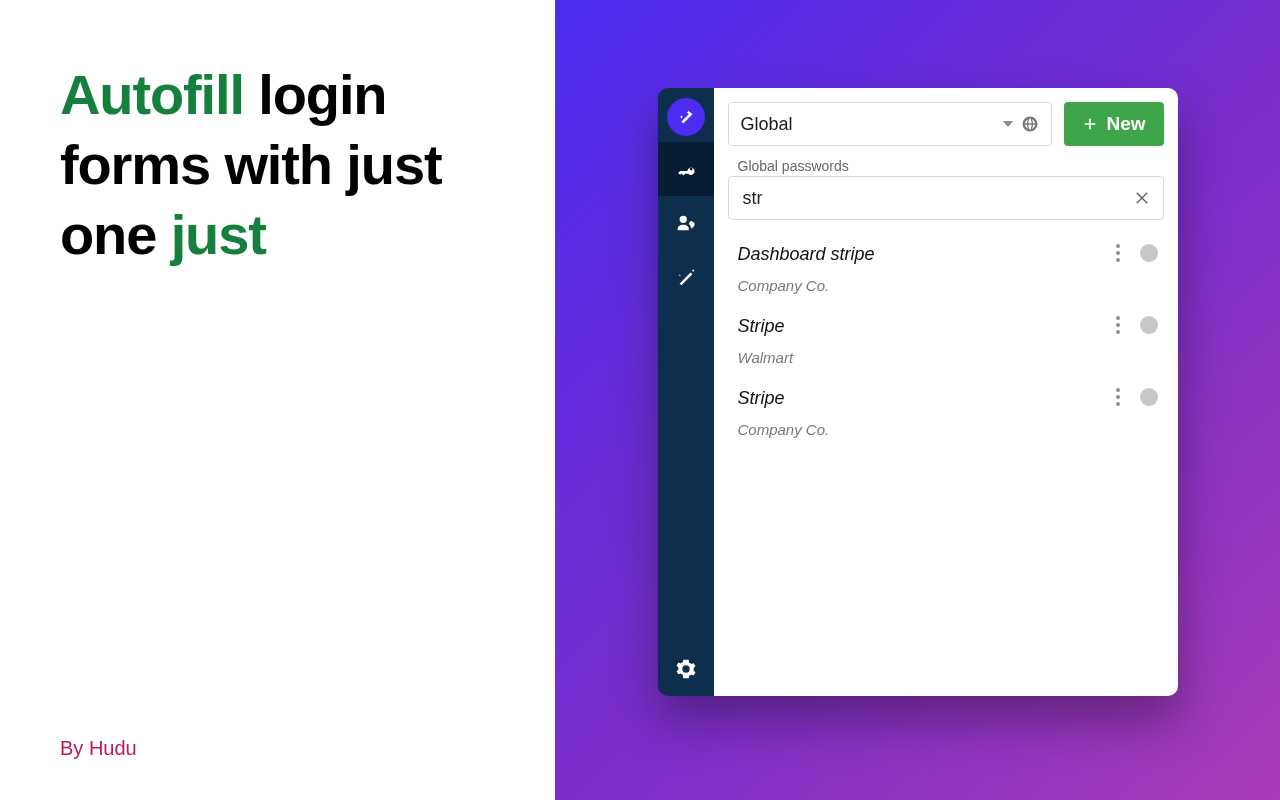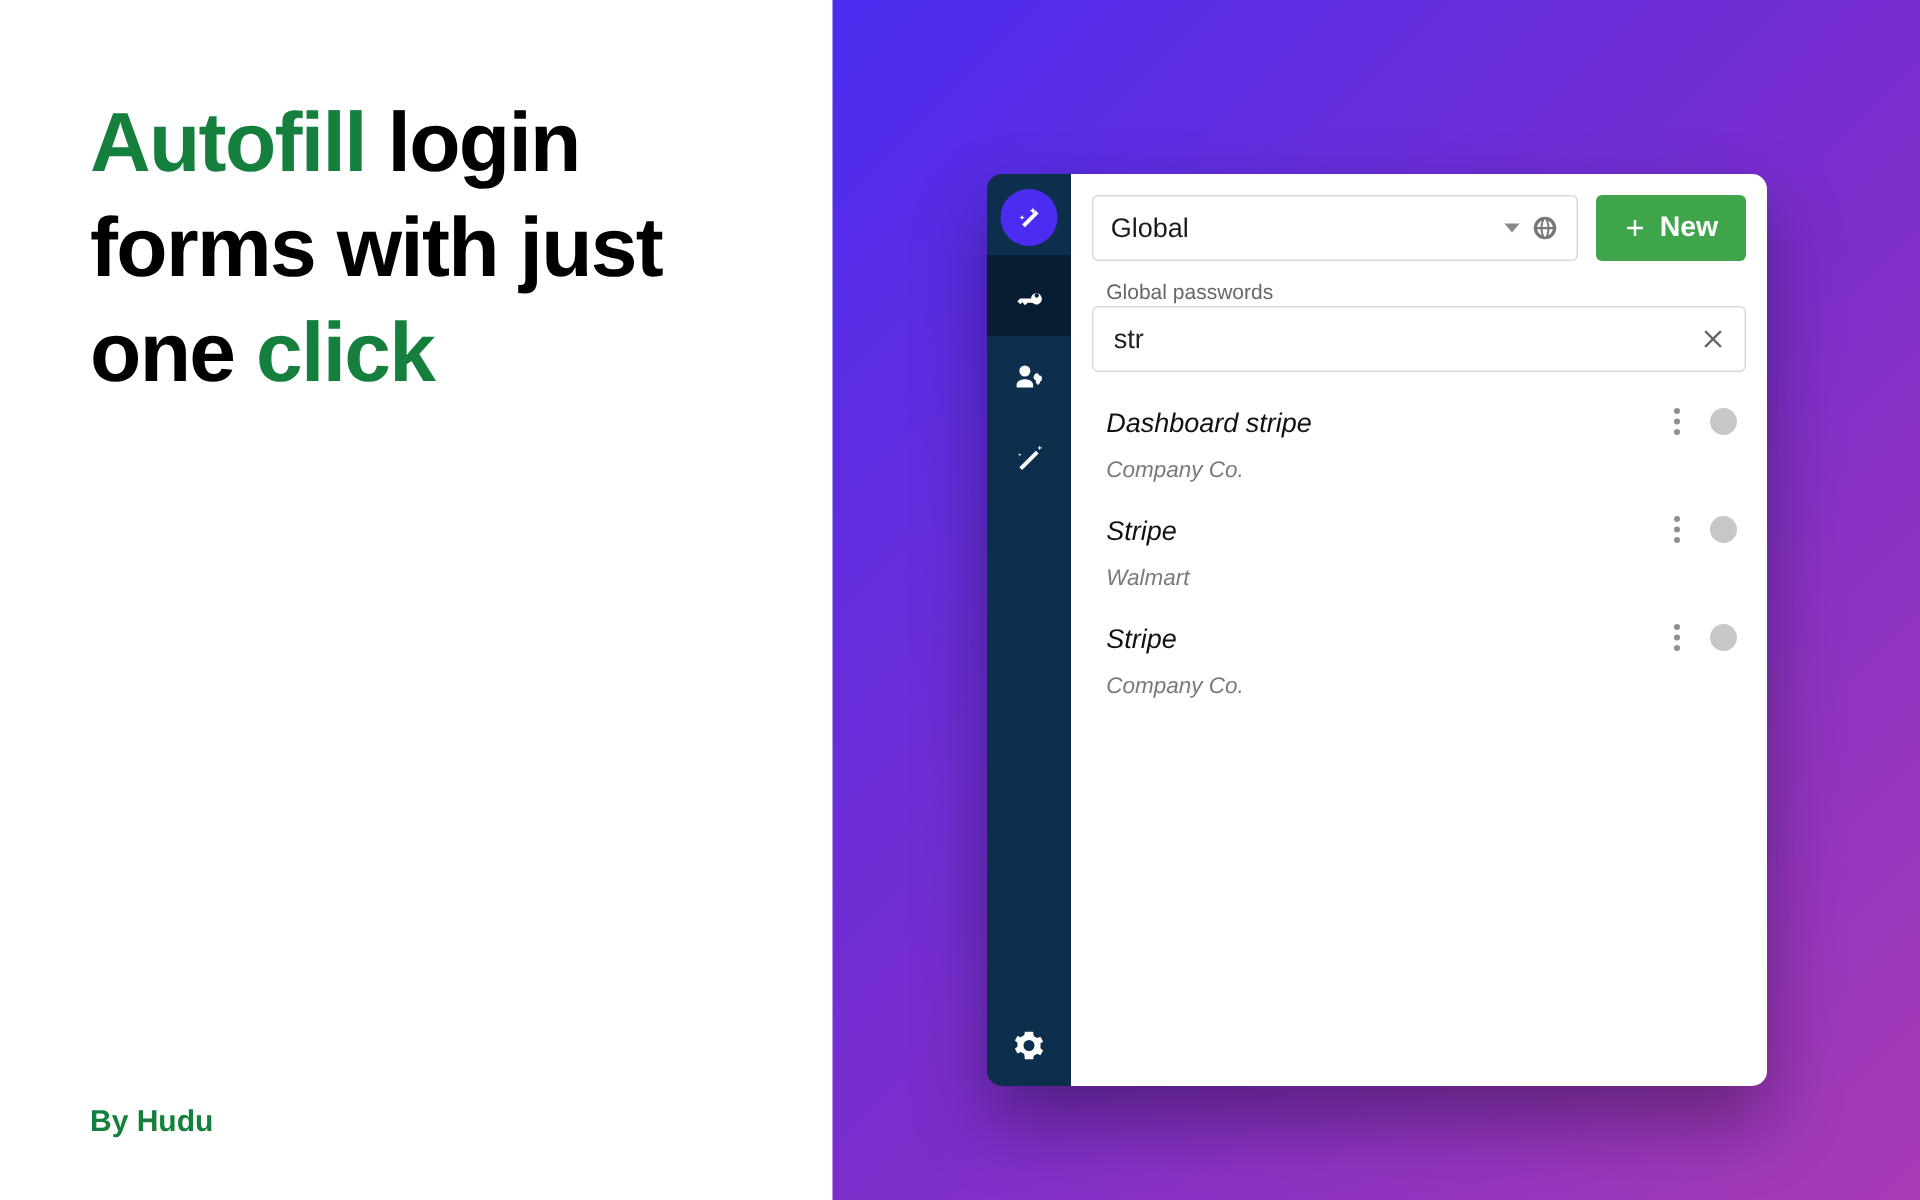--- a/index.html
+++ b/index.html
@@ -1,21 +1,21 @@
 <!DOCTYPE html>
 <html><head>
 <meta charset="utf-8">
 <style>
 * { margin: 0; padding: 0; box-sizing: border-box; }
 body { font-family: -apple-system, BlinkMacSystemFont, "Segoe UI", Helvetica, Arial, sans-serif; width: 1280px; height: 800px; display: flex; overflow: hidden; }
 .left-panel { width: 555px; height: 100%; background: #fff; padding: 60px 60px 40px 60px; display: flex; flex-direction: column; justify-content: space-between; }
 .headline { font-size: 56px; font-weight: 700; line-height: 1.25; letter-spacing: -0.02em; color: #000; }
 .accent { color: #15803d; }
-.byline { font-size: 20px; color: #15803d; font-weight: 700; }
-.right-panel { flex: 1; height: 100%; background: linear-gradient(135deg, #4b2cf0 0%, #7d2eca 55%, #a83bb5 100%); display: flex; align-items: flex-start; justify-content: center; padding-top: 116px; }
+.byline { font-size: 20px; color: #be185d; font-weight: 400; }
+.right-panel { flex: 1; height: 100%; background: linear-gradient(135deg, #4b2cf0 0%, #7d2eca 55%, #a83bb5 100%); display: flex; align-items: flex-start; justify-content: center; padding-top: 88px; }
 .app-window { width: 520px; height: 608px; border-radius: 10px; overflow: hidden; display: flex; box-shadow: 0 24px 48px rgba(0,0,0,0.35); }
 .sidebar { width: 56px; background: #0d2e4d; display: flex; flex-direction: column; align-items: center; padding-top: 2px; }
 .sidebar-item { width: 56px; height: 54px; display: flex; align-items: center; justify-content: center; cursor: pointer; }
 .sidebar-item.logo { background: #4b2cf0; border-radius: 50%; width: 38px; height: 38px; margin: 8px 0 6px 0; display:flex; align-items:center; justify-content:center; }
 .sidebar-item.active { background: #081d33; }
 .sidebar-spacer { flex: 1; }
 .sidebar svg { fill: #fff; width: 22px; height: 22px; }
 .main-pane { flex: 1; background: #fff; display: flex; flex-direction: column; padding: 14px 14px 14px 14px; }
 .top-row { display: flex; gap: 12px; margin-bottom: 8px; }
 .scope-select { flex: 1; height: 44px; border: 1px solid #d5d9dd; border-radius: 4px; display: flex; align-items: center; padding: 0 12px; font-size: 18px; color: #1a1a1a; cursor: pointer; gap: 8px; }
@@ -36,21 +36,21 @@
 .result-sub { font-size: 15px; color:#7a7a7a; margin-top:12px; }
 .kebab { width:24px; display:flex; flex-direction:column; align-items:center; gap:3px; cursor:pointer; }
 .kebab span { width:4px; height:4px; border-radius:50%; background:#8f8f8f; }
 .dot { width:18px; height:18px; border-radius:50%; background:#c7c7c7; cursor:pointer; }
 </style>
 </head>
 <body>
 
 <div class="left-panel">
   <h1 class="headline">
-    <span class="accent">Autofill</span><span> login forms with just one </span><span class="accent">click</span>
+    <span class="accent">Autofill</span><span> login forms with just one </span><span class="accent">just</span>
   </h1>
   <div class="byline">By Hudu</div>
 </div>
 
 <div class="right-panel">
   <div class="app-window">
     <div class="sidebar">
       <div class="sidebar-item logo">
         <svg viewBox="0 0 24 24">
             <path d="M7 17l10-10 2 2-10 10-2-2zm-2-6l1.5.5L7 10l-.5 1.5L5 12l1.5.5L7 14l.5-1.5L9 12l-1.5-.5L7 10 6.5 11.5 5 11zm10-6l.8 1.7L17.5 7l-1.7.8L15 9.5l-.8-1.7L12.5 7l1.7-.8L15 4.5z"></path>

